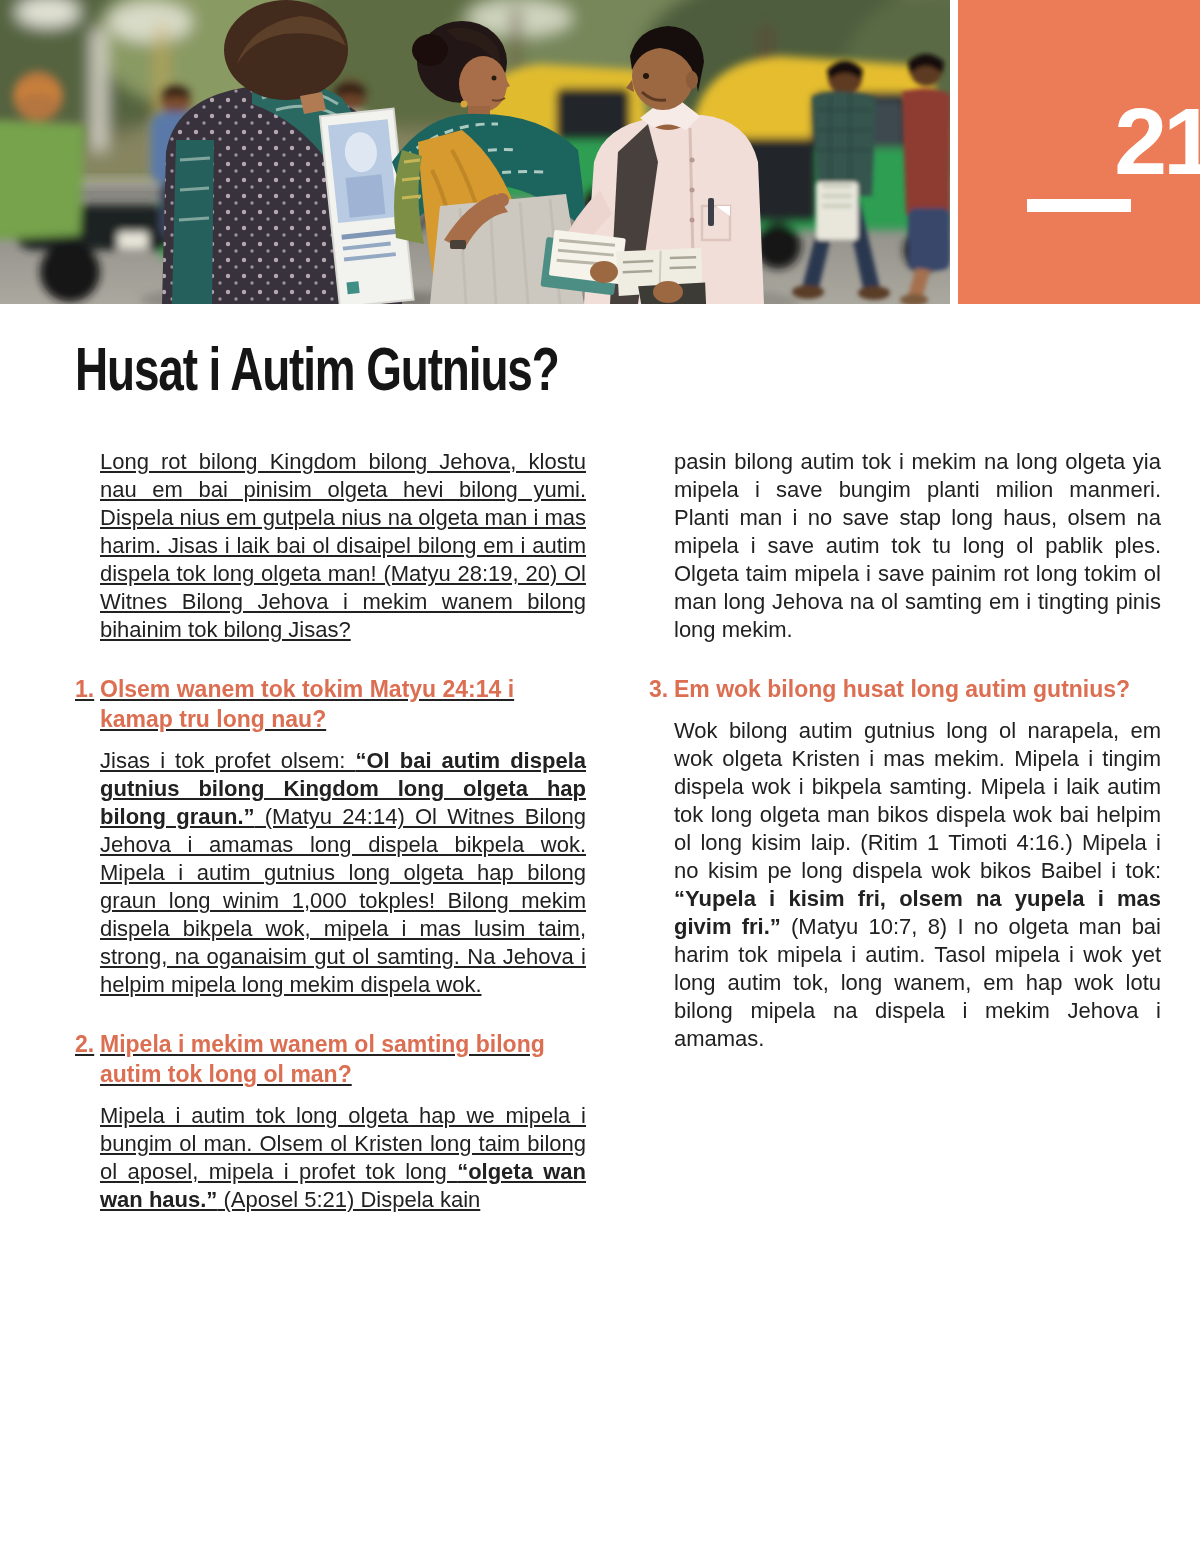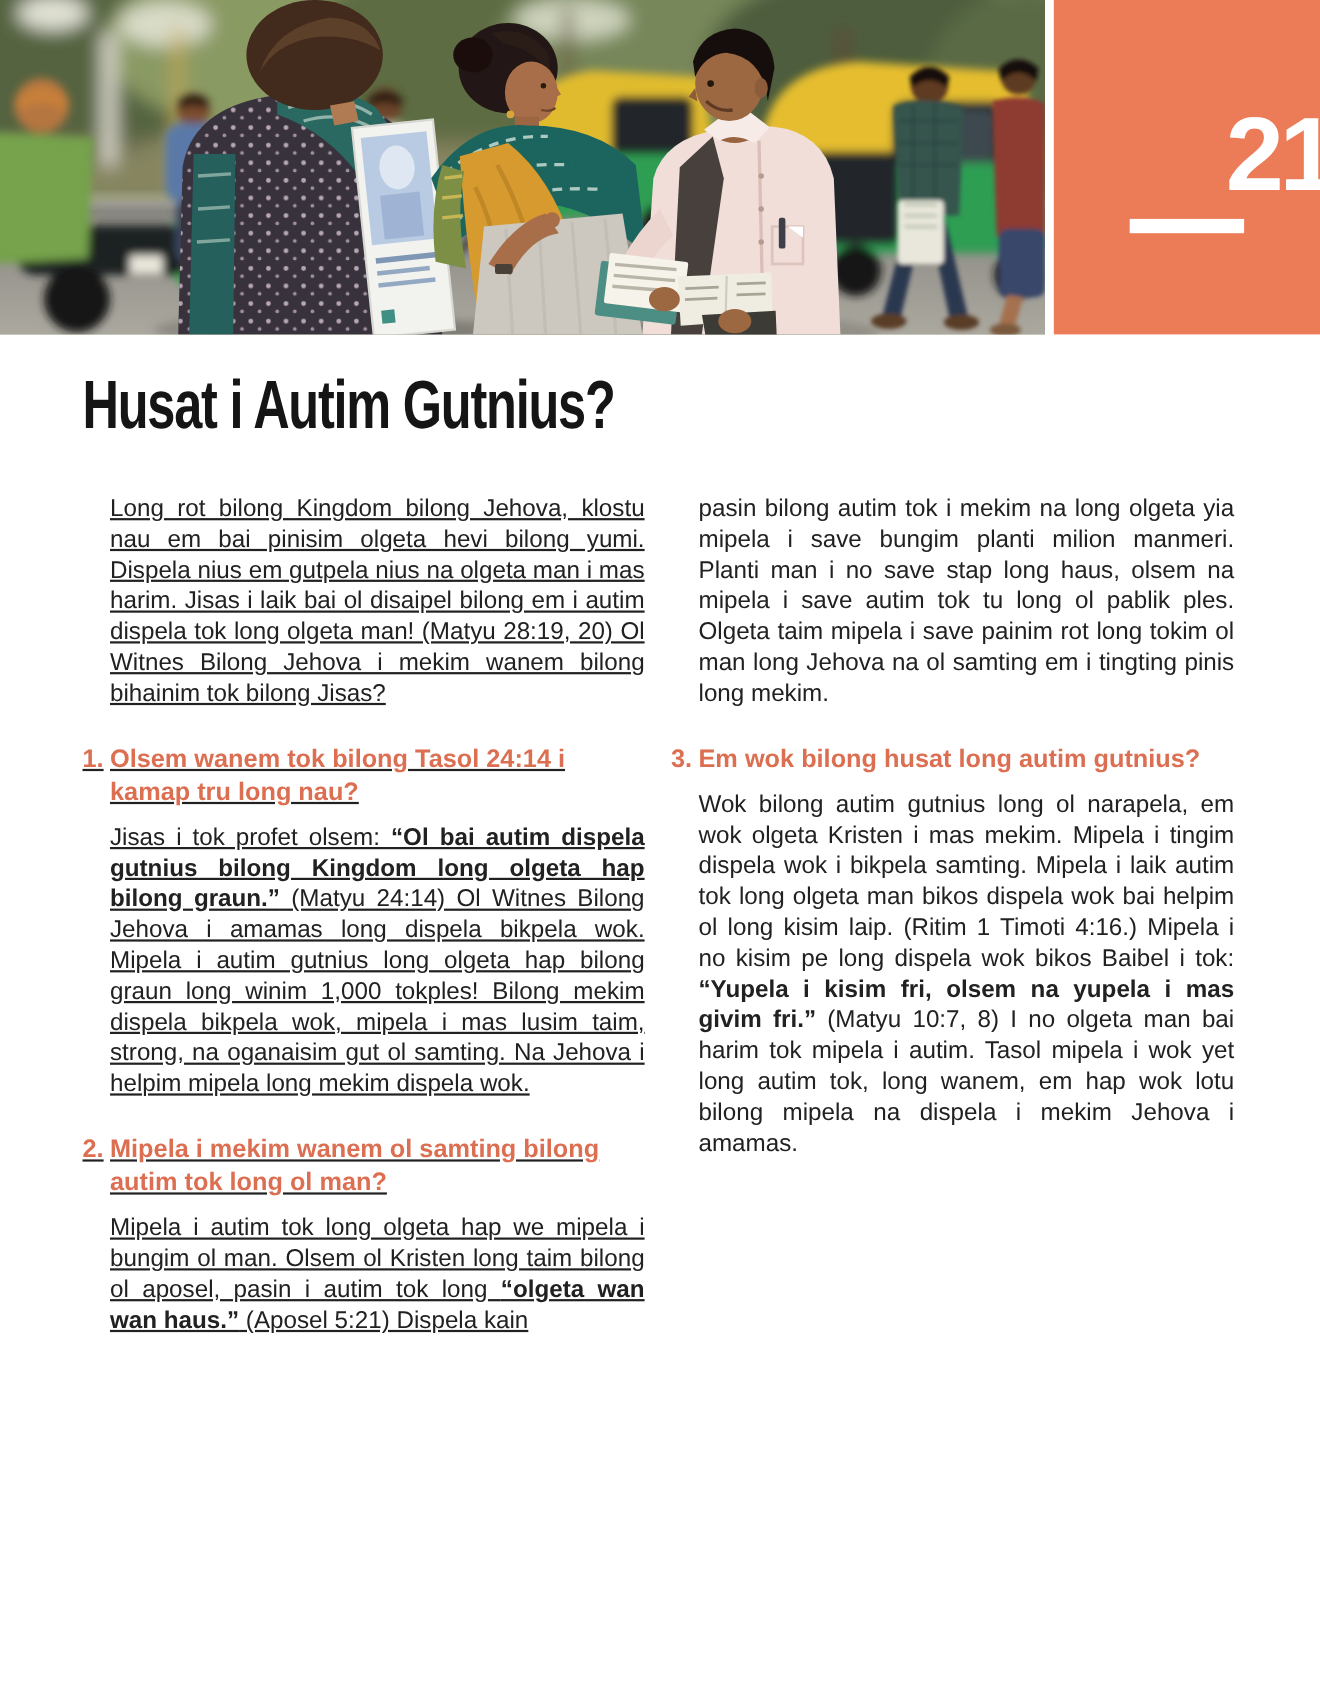--- a/index.html
+++ b/index.html
@@ -26,21 +26,21 @@
   .title{
     position:absolute;left:75px;top:336px;margin:0;
     font-size:62px;font-weight:700;color:#151515;line-height:1.05;
     letter-spacing:-1.5px;white-space:nowrap;
     transform:scaleX(0.74);transform-origin:left top;
   }
   .col{
     position:absolute;top:448px;font-size:22px;line-height:28px;color:#212121;
   }
   .col-left{left:75px;width:511px;text-decoration:underline;}
-  .col-right{left:610px;width:512px;}
+  .col-right{left:649px;width:512px;}
   .para{
     margin:0 0 0 25px;text-align:justify;text-justify:inter-word;
   }
   .para b{font-weight:700;}
   .question{
     display:flex;align-items:flex-start;
     margin:30px 0 13px 0;
     color:var(--accent-heading,#DC6E51);
     font-weight:700;font-size:23px;line-height:30px;
   }
@@ -261,28 +261,28 @@
     <div class="chapter-num">21</div>
     <div class="chapter-underline"></div>
   </div>
 
   <h1 class="title">Husat i Autim Gutnius?</h1>
 
   <div class="col col-left">
       <p class="para"><span>Long rot bilong Kingdom bilong Jehova, klostu nau em bai pinisim olgeta hevi bilong yumi. Dispela nius em gutpela nius na olgeta man i mas harim. Jisas i laik bai ol disaipel bilong em i autim dispela tok long olgeta man! (Matyu 28:19, 20) Ol Witnes Bilong Jehova i mekim wanem bilong bihainim tok bilong Jisas?</span></p>
       <div class="question">
         <span class="qnum">1.</span>
-        <span class="qtext">Olsem wanem tok bilong Tasol 24:14 i kamap tru long nau?</span>
+        <span class="qtext">Olsem wanem tok tokim Matyu 24:14 i kamap tru long nau?</span>
       </div>
       <p class="para"><span>Jisas i tok profet olsem: </span><b>“Ol bai autim dispela gutnius bilong Kingdom long olgeta hap bilong graun.”</b><span> (Matyu 24:14) Ol Witnes Bilong Jehova i amamas long dispela bikpela wok. Mipela i autim gutnius long olgeta hap bilong graun long winim 1,000 tokples! Bilong mekim dispela bikpela wok, mipela i mas lusim taim, strong, na oganaisim gut ol samting. Na Jehova i helpim mipela long mekim dispela wok.</span></p>
       <div class="question">
         <span class="qnum">2.</span>
         <span class="qtext">Mipela i mekim wanem ol samting bilong autim tok long ol man?</span>
       </div>
-      <p class="para"><span>Mipela i autim tok long olgeta hap we mipela i bungim ol man. Olsem ol Kristen long taim bilong ol aposel, pasin i autim tok long </span><b>“olgeta wan wan haus.”</b><span> (Aposel 5:21) Dispela kain</span></p>
+      <p class="para"><span>Mipela i autim tok long olgeta hap we mipela i bungim ol man. Olsem ol Kristen long taim bilong ol aposel, mipela i profet tok long </span><b>“olgeta wan wan haus.”</b><span> (Aposel 5:21) Dispela kain</span></p>
     </div>
   <div class="col col-right">
       <p class="para"><span>pasin bilong autim tok i mekim na long olgeta yia mipela i save bungim planti milion manmeri. Planti man i no save stap long haus, olsem na mipela i save autim tok tu long ol pablik ples. Olgeta taim mipela i save painim rot long tokim ol man long Jehova na ol samting em i tingting pinis long mekim.</span></p>
       <div class="question">
         <span class="qnum">3.</span>
         <span class="qtext">Em wok bilong husat long autim gutnius?</span>
       </div>
       <p class="para"><span>Wok bilong autim gutnius long ol narapela, em wok olgeta Kristen i mas mekim. Mipela i tingim dispela wok i bikpela samting. Mipela i laik autim tok long olgeta man bikos dispela wok bai helpim ol long kisim laip. (Ritim 1 Timoti 4:16.) Mipela i no kisim pe long dispela wok bikos Baibel i tok: </span><b>“Yupela i kisim fri, olsem na yupela i mas givim fri.”</b><span> (Matyu 10:7, 8) I no olgeta man bai harim tok mipela i autim. Tasol mipela i wok yet long autim tok, long wanem, em hap wok lotu bilong mipela na dispela i mekim Jehova i amamas.</span></p>
     </div>
 

